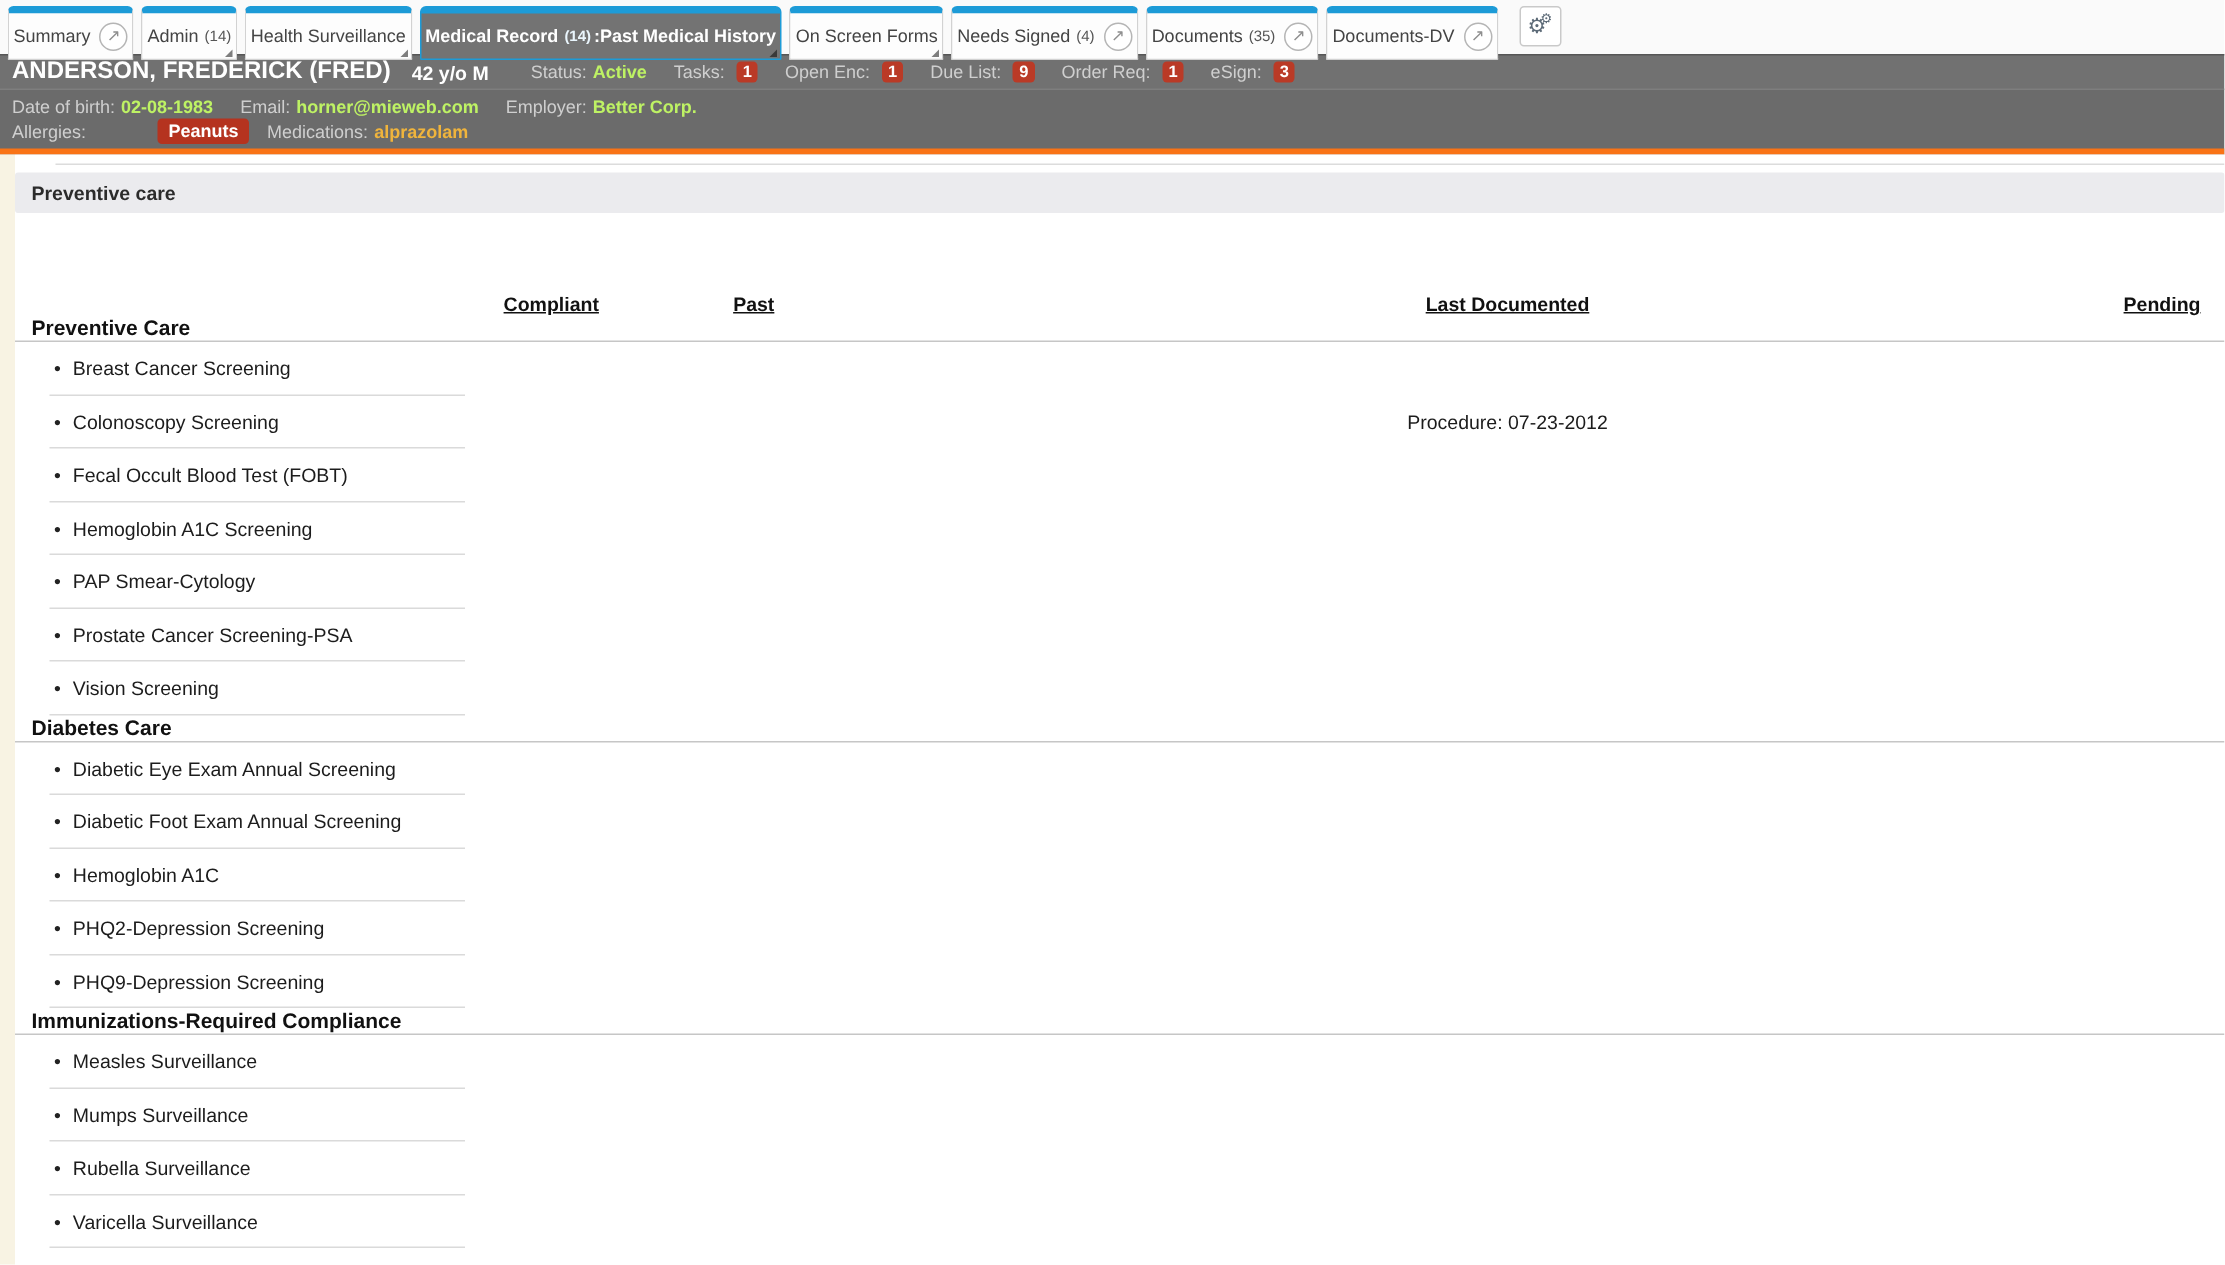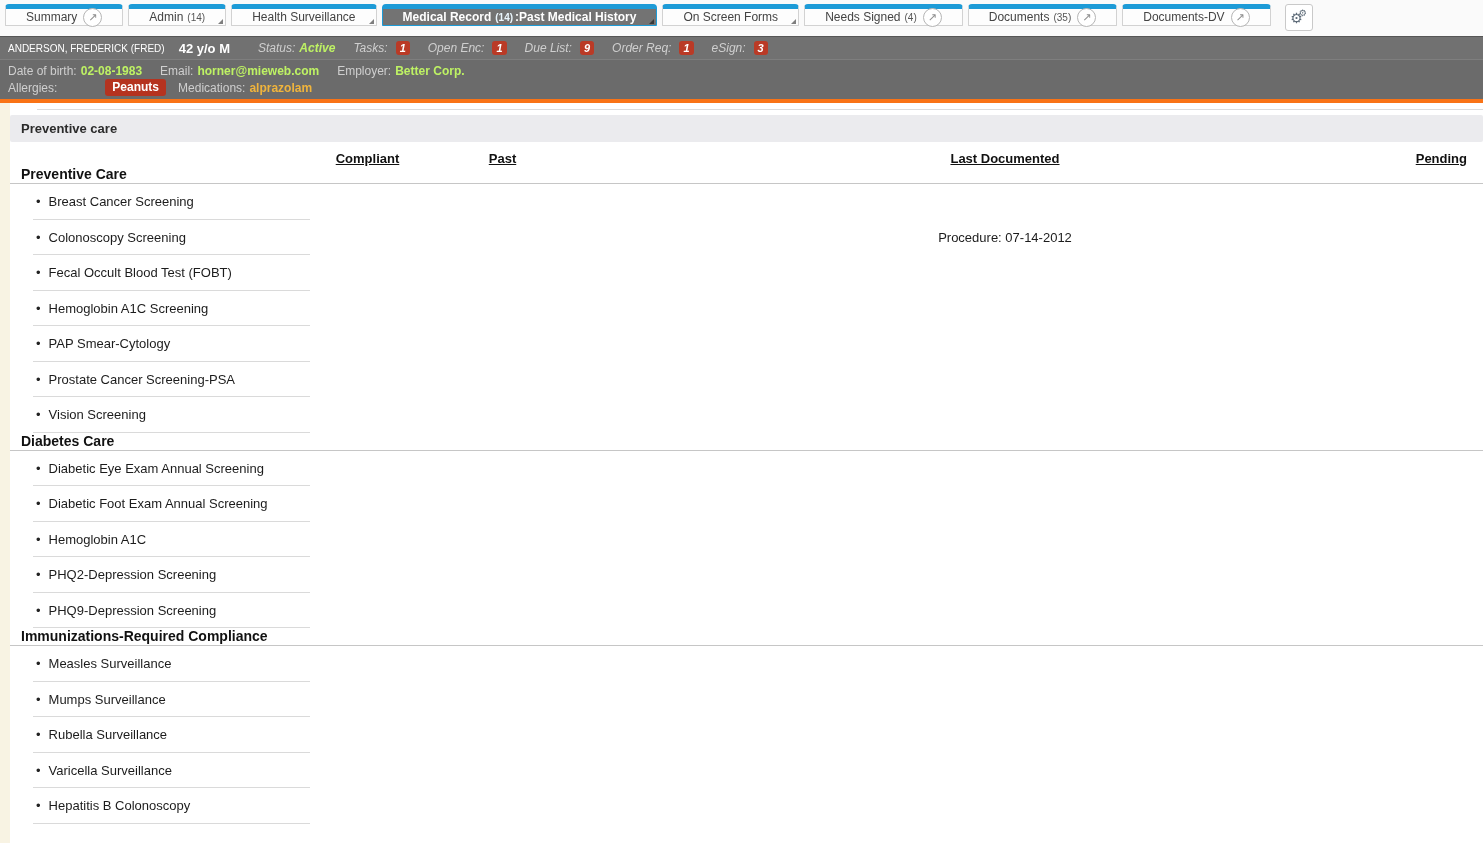--- a/index.html
+++ b/index.html
@@ -18,22 +18,22 @@
     display: flex;
     align-items: flex-start;
     padding: 4px 0 0 5px;
     gap: 5px;
   }
   .tab {
     position: relative;
     display: inline-flex;
     align-items: center;
     gap: 6px;
-    height: 22px;
-    padding: 0 20px;
+    height: 36px;
+    padding: 0 3px;
     background: #fdfdfd;
     border: 1px solid #d2d2d2;
     border-top: 5px solid #1d9bd7;
     border-radius: 4px 4px 1px 1px;
     font-size: 12px;
     color: #444;
     cursor: pointer;
     white-space: nowrap;
   }
   .tab .tab-count { font-size: 10px; color: #555; margin-left: -2px; }
@@ -96,25 +96,25 @@
     white-space: nowrap;
   }
   .patient-details {
     background: #6b6b6b;
     border-bottom: 4px solid #f97316;
     padding: 2px 8px 3px 8px;
     font-size: 12px;
     color: #fff;
   }
   .patient-details .drow { height: 17px; display: flex; align-items: center; white-space: nowrap; }
-  .pname { font-weight: normal; font-size: 10px; margin-right: 14px; }
+  .pname { font-weight: bold; font-size: 16px; margin-right: 14px; }
   .page  { font-weight: bold; font-size: 13px; margin-right: 28px; }
   .hlabel { color: #cfcfcf; margin-right: 4px; }
   .hvalue { font-weight: bold; color: #bef264; }
-  .grp { display: inline-flex; margin-right: 18px; font-style: italic; }
+  .grp { display: inline-flex; margin-right: 18px; }
   .count-badge {
     display: inline-block;
     min-width: 14px;
     padding: 1px 4px;
     margin-left: 4px;
     background: #ba3a26;
     border-radius: 3px;
     color: #fff;
     font-weight: bold;
     font-size: 11px;
@@ -151,21 +151,21 @@
     font-size: 13px;
     font-weight: bold;
     color: #2b2b2b;
   }
 
   
   .grid-row {
     display: grid;
     grid-template-columns: 300px 115px 155px 800px 1fr;
   }
-  .cols-row { padding-top: 9px; align-items: start; }
+  .cols-row { padding-top: 9px; align-items: start; margin-top: 44px; }
   .col-head {
     font-size: 13px;
     font-weight: bold;
     color: #111;
     text-decoration: underline;
     text-align: center;
     line-height: 15px;
     cursor: pointer;
   }
   .col-head.c4 { padding-left: 50px; }
@@ -325,21 +325,21 @@
         <div class="item-cell">
           <span class="bullet">•</span>
           <span>Breast Cancer Screening</span>
         </div>
       </div>
       <div class="grid-row item-row">
         <div class="item-cell">
           <span class="bullet">•</span>
           <span>Colonoscopy Screening</span>
         </div>
-        <div class="lastdoc-cell">Procedure: 07-14-2012</div>
+        <div class="lastdoc-cell">Procedure: 07-23-2012</div>
       </div>
       <div class="grid-row item-row">
         <div class="item-cell">
           <span class="bullet">•</span>
           <span>Fecal Occult Blood Test (FOBT)</span>
         </div>
       </div>
       <div class="grid-row item-row">
         <div class="item-cell">
           <span class="bullet">•</span>

